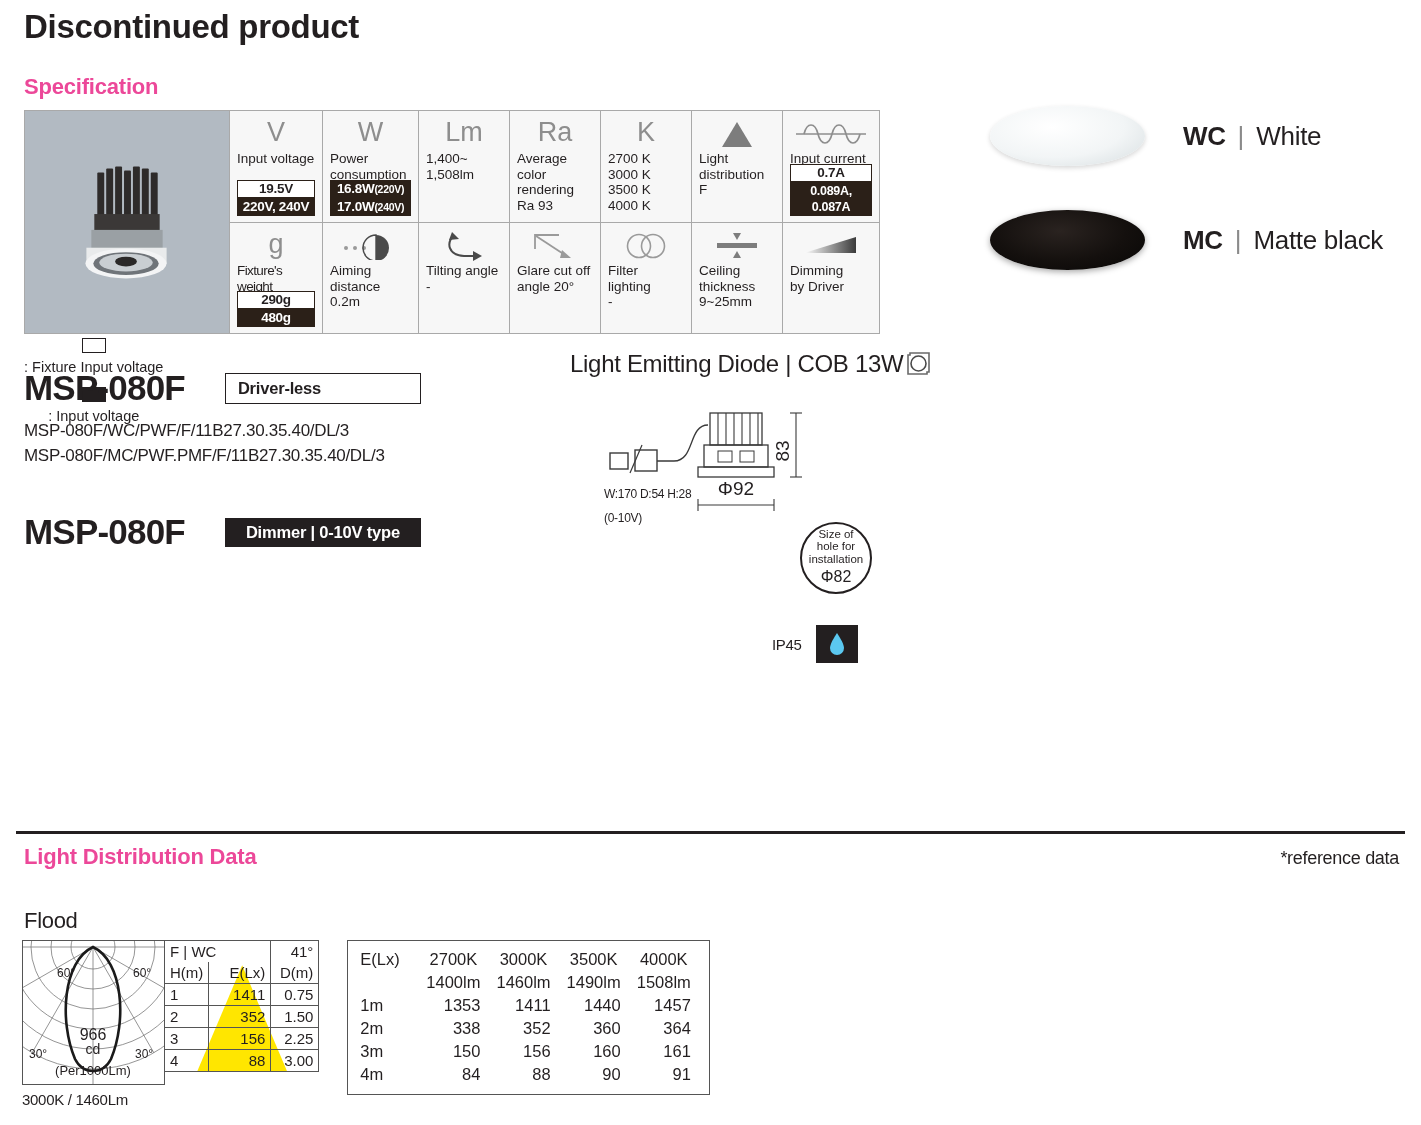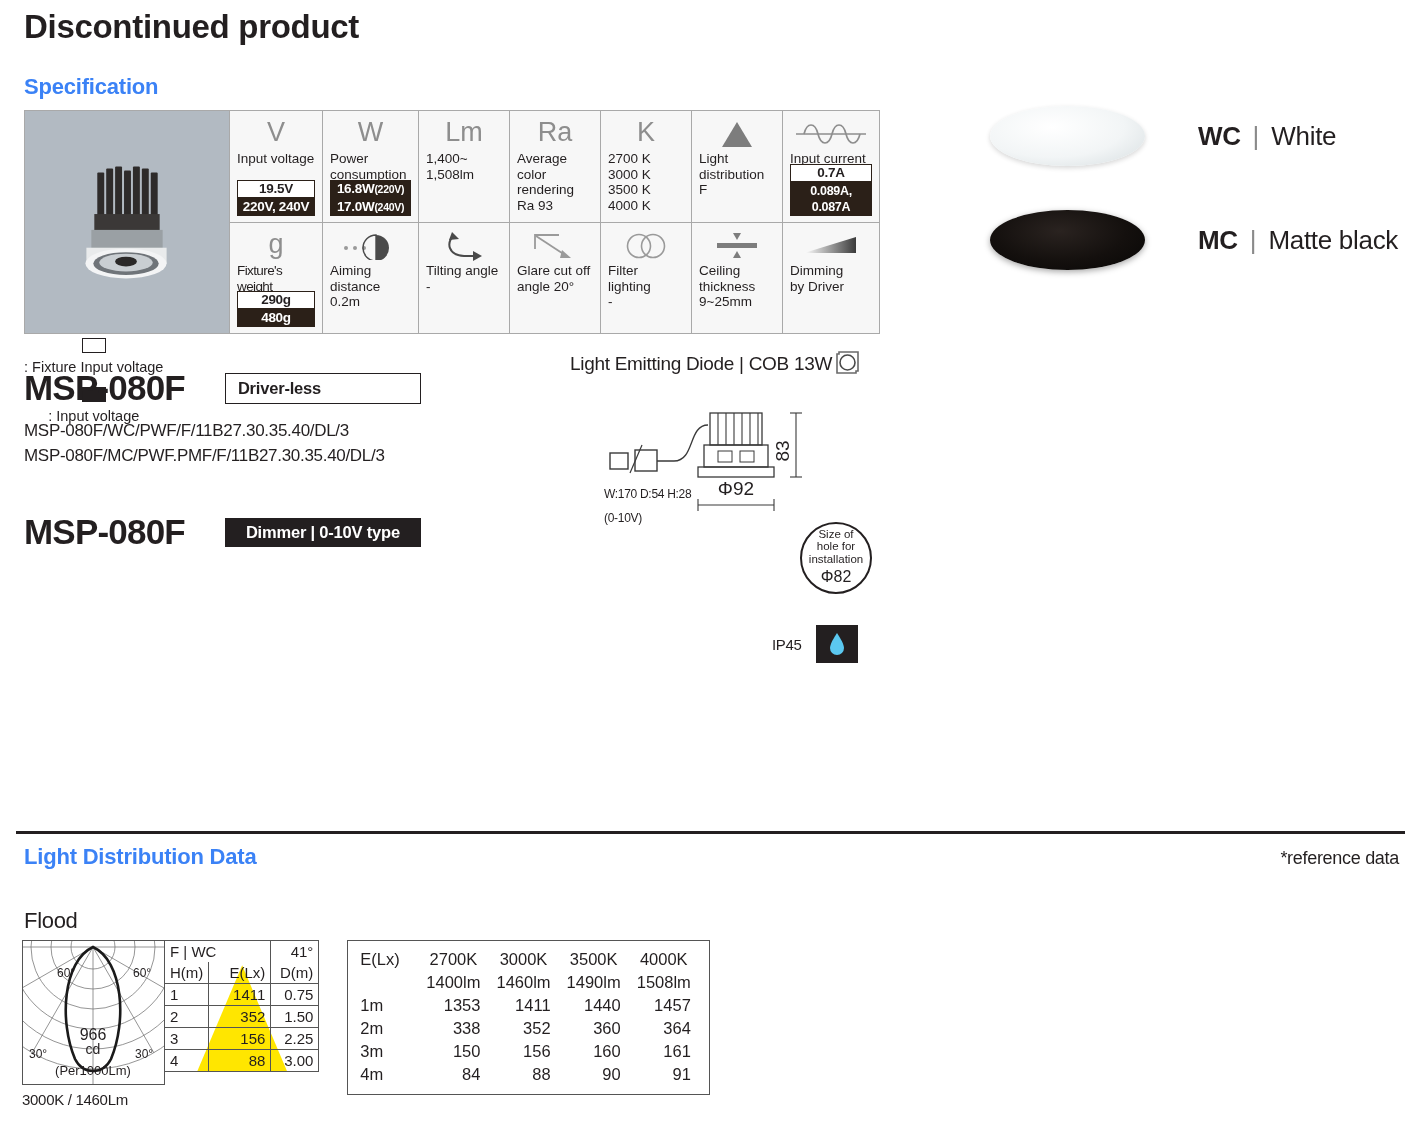--- a/index.html
+++ b/index.html
@@ -20,21 +20,21 @@
     left: 24px; top: 8px;
     font-size: 33px;
     font-weight: bold;
     letter-spacing: -0.3px;
     color: #231f20;
   }
   .section-title {
     position: absolute;
     font-size: 22px;
     font-weight: bold;
-    color: #3b82f6;
+    color: #ec4899;
     letter-spacing: -0.2px;
   }
   #spec-title { left: 24px; top: 74px; }
 
   
   .spec-table {
     position: absolute;
     left: 24px; top: 110px;
     width: 856px;
     border-collapse: collapse;
@@ -128,28 +128,28 @@
   .disc { width: 155px; height: 60px; border-radius: 50%; flex: 0 0 auto; }
   .disc.white {
     background: radial-gradient(ellipse at 40% 35%, #ffffff 0%, #f2f5f6 55%, #dfe5e7 85%, #cdd4d6 100%);
     box-shadow: 0 2px 5px rgba(0,0,0,0.16);
   }
   .disc.black {
     background: radial-gradient(ellipse at 45% 35%, #2a2320 0%, #14100e 55%, #070605 100%);
     box-shadow: 0 2px 6px rgba(0,0,0,0.35);
   }
   .sw-text { margin-left: 38px; display: flex; align-items: baseline; font-size: 26px; }
-  .sw-code { font-weight: bold; letter-spacing: -0.4px; margin-left: 15px; }
+  .sw-code { font-weight: bold; letter-spacing: -0.4px; }
   .sw-bar { margin: 0 12px; color: #8a8a8a; font-weight: 300; }
   .sw-name { font-weight: normal; letter-spacing: -0.3px; }
 
   
   .led-line {
     position: absolute; left: 570px; top: 350px;
-    font-size: 19px; display: flex; align-items: center; gap: 3px;
+    font-size: 24px; display: flex; align-items: center; gap: 3px;
     letter-spacing: -0.3px;
   }
   .cob-icon { width: 27px; height: 27px; }
 
   
   .dim-wrap { position: absolute; left: 600px; top: 405px; width: 300px; height: 110px; }
   .dim-caption {
     position: absolute; left: 604px; top: 482px;
     font-size: 12px; line-height: 24px; letter-spacing: -0.3px;
   }

